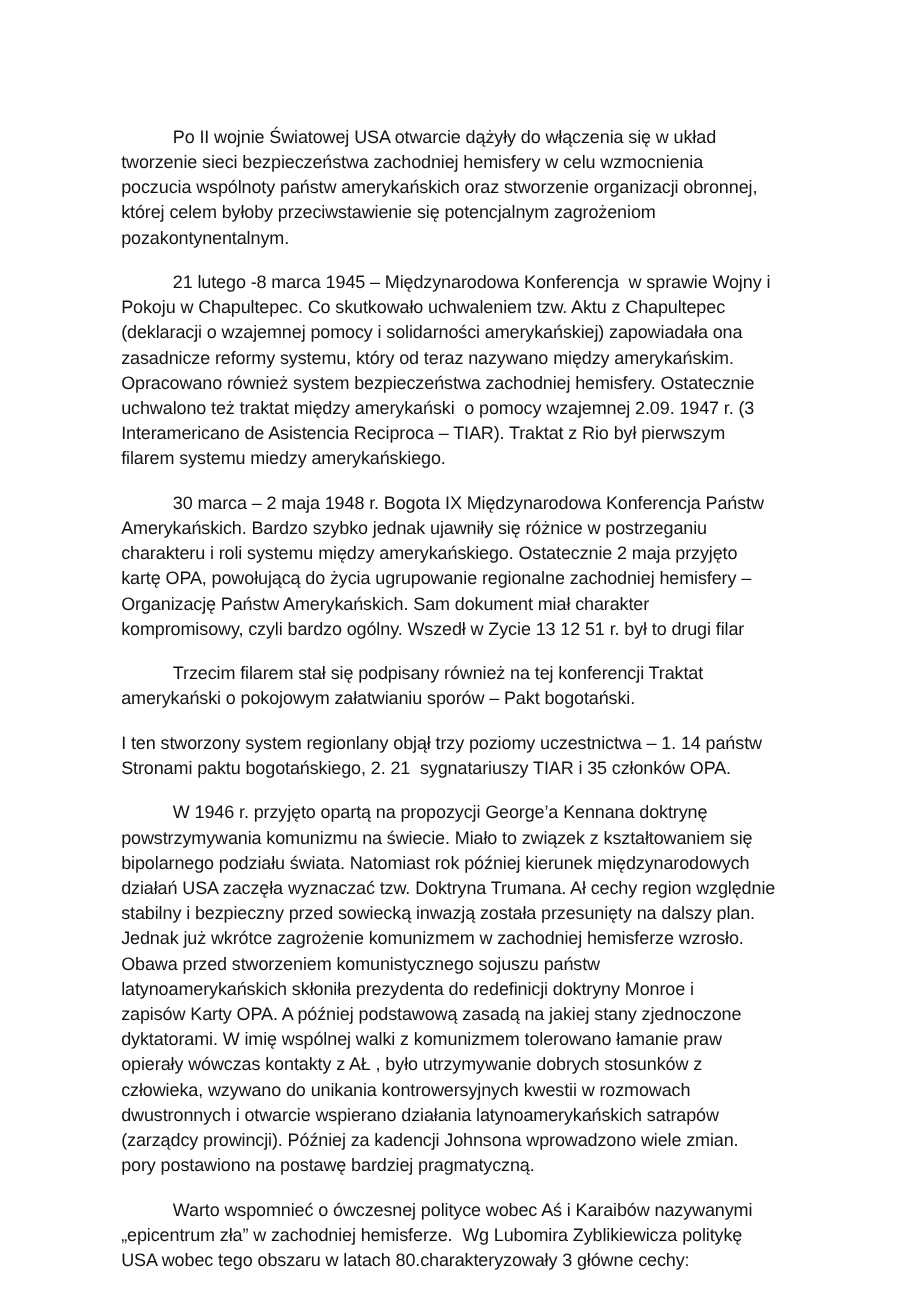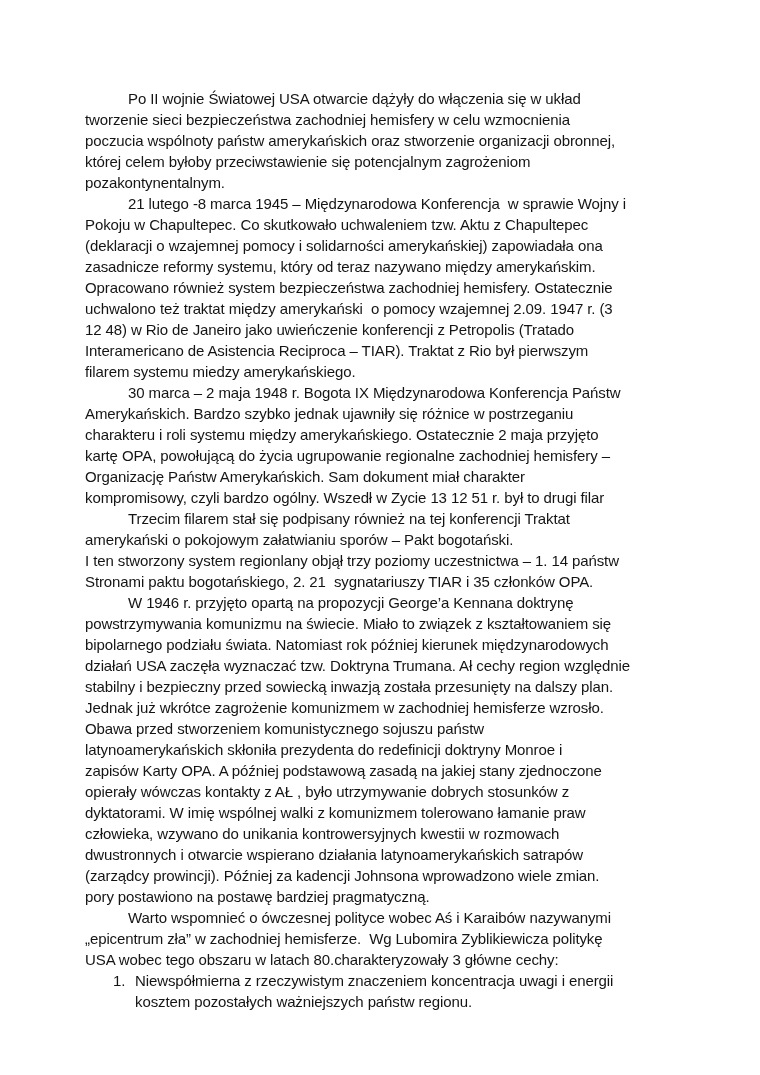--- a/index.html
+++ b/index.html
@@ -19,21 +19,21 @@
   .text-column {
     position: absolute;
     left: 85px;
     top: 88px;
     width: 595px;
     font-size: 15px;
     line-height: 21px;
     letter-spacing: -0.1px;
   }
   .para {
-    margin: 0;
+    margin: 16px;
     padding: 0;
   }
   .line {
     display: block;
     white-space: pre;
   }
   .line.indent {
     padding-left: 43px;
   }
   .para.list-item {
@@ -58,21 +58,20 @@
         <span class="line">której celem byłoby przeciwstawienie się potencjalnym zagrożeniom</span>
         <span class="line">pozakontynentalnym.</span>
       </p>
       <p class="para indented">
         <span class="line indent">21 lutego -8 marca 1945 – Międzynarodowa Konferencja  w sprawie Wojny i</span>
         <span class="line">Pokoju w Chapultepec. Co skutkowało uchwaleniem tzw. Aktu z Chapultepec</span>
         <span class="line">(deklaracji o wzajemnej pomocy i solidarności amerykańskiej) zapowiadała ona</span>
         <span class="line">zasadnicze reformy systemu, który od teraz nazywano między amerykańskim.</span>
         <span class="line">Opracowano również system bezpieczeństwa zachodniej hemisfery. Ostatecznie</span>
         <span class="line">uchwalono też traktat między amerykański  o pomocy wzajemnej 2.09. 1947 r. (3</span>
-        <span class="line">12 48) w Rio de Janeiro jako uwieńczenie konferencji z Petropolis (Tratado</span>
         <span class="line">Interamericano de Asistencia Reciproca – TIAR). Traktat z Rio był pierwszym</span>
         <span class="line">filarem systemu miedzy amerykańskiego.</span>
       </p>
       <p class="para indented">
         <span class="line indent">30 marca – 2 maja 1948 r. Bogota IX Międzynarodowa Konferencja Państw</span>
         <span class="line">Amerykańskich. Bardzo szybko jednak ujawniły się różnice w postrzeganiu</span>
         <span class="line">charakteru i roli systemu między amerykańskiego. Ostatecznie 2 maja przyjęto</span>
         <span class="line">kartę OPA, powołującą do życia ugrupowanie regionalne zachodniej hemisfery –</span>
         <span class="line">Organizację Państw Amerykańskich. Sam dokument miał charakter</span>
         <span class="line">kompromisowy, czyli bardzo ogólny. Wszedł w Zycie 13 12 51 r. był to drugi filar</span>
@@ -88,22 +87,22 @@
       <p class="para indented">
         <span class="line indent">W 1946 r. przyjęto opartą na propozycji George’a Kennana doktrynę</span>
         <span class="line">powstrzymywania komunizmu na świecie. Miało to związek z kształtowaniem się</span>
         <span class="line">bipolarnego podziału świata. Natomiast rok później kierunek międzynarodowych</span>
         <span class="line">działań USA zaczęła wyznaczać tzw. Doktryna Trumana. Ał cechy region względnie</span>
         <span class="line">stabilny i bezpieczny przed sowiecką inwazją została przesunięty na dalszy plan.</span>
         <span class="line">Jednak już wkrótce zagrożenie komunizmem w zachodniej hemisferze wzrosło.</span>
         <span class="line">Obawa przed stworzeniem komunistycznego sojuszu państw</span>
         <span class="line">latynoamerykańskich skłoniła prezydenta do redefinicji doktryny Monroe i</span>
         <span class="line">zapisów Karty OPA. A później podstawową zasadą na jakiej stany zjednoczone</span>
+        <span class="line">dyktatorami. W imię wspólnej walki z komunizmem tolerowano łamanie praw</span>
         <span class="line">opierały wówczas kontakty z AŁ , było utrzymywanie dobrych stosunków z</span>
-        <span class="line">dyktatorami. W imię wspólnej walki z komunizmem tolerowano łamanie praw</span>
         <span class="line">człowieka, wzywano do unikania kontrowersyjnych kwestii w rozmowach</span>
         <span class="line">dwustronnych i otwarcie wspierano działania latynoamerykańskich satrapów</span>
         <span class="line">(zarządcy prowincji). Później za kadencji Johnsona wprowadzono wiele zmian.</span>
         <span class="line">pory postawiono na postawę bardziej pragmatyczną.</span>
       </p>
       <p class="para indented">
         <span class="line indent">Warto wspomnieć o ówczesnej polityce wobec Aś i Karaibów nazywanymi</span>
         <span class="line">„epicentrum zła” w zachodniej hemisferze.  Wg Lubomira Zyblikiewicza politykę</span>
         <span class="line">USA wobec tego obszaru w latach 80.charakteryzowały 3 główne cechy:</span>
       </p>

